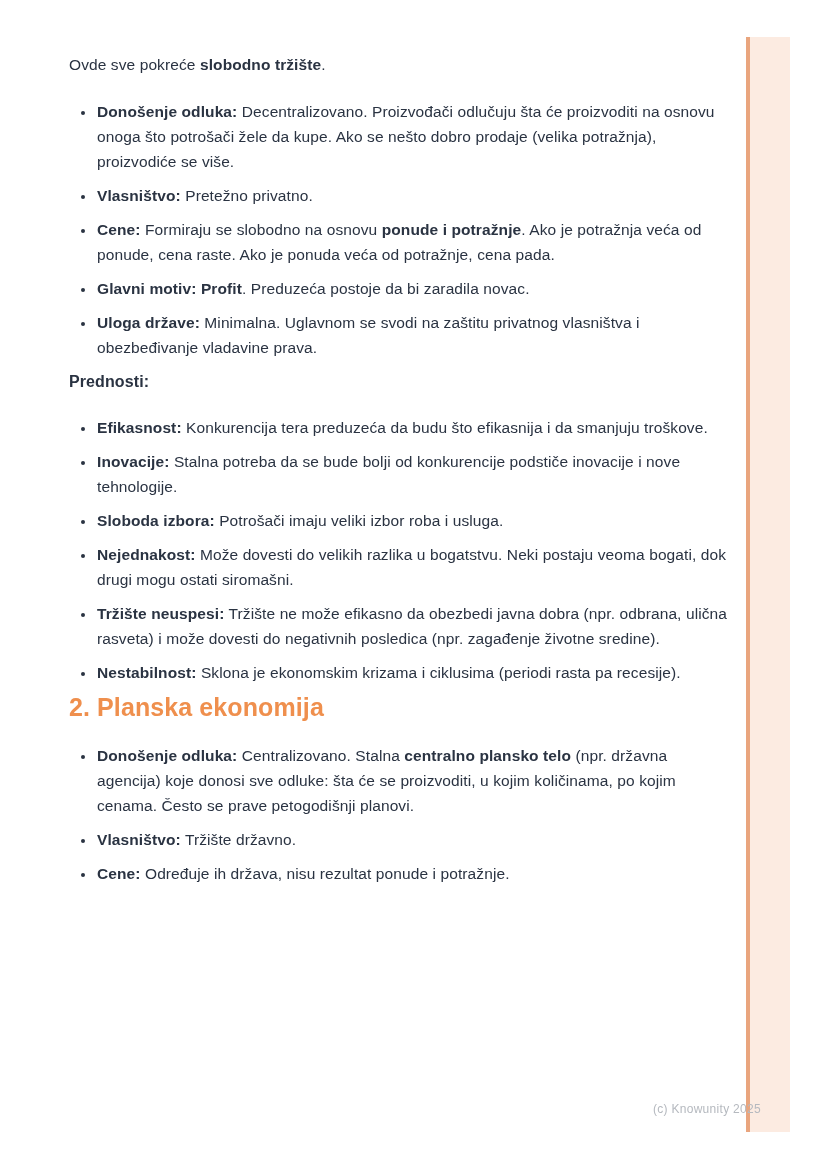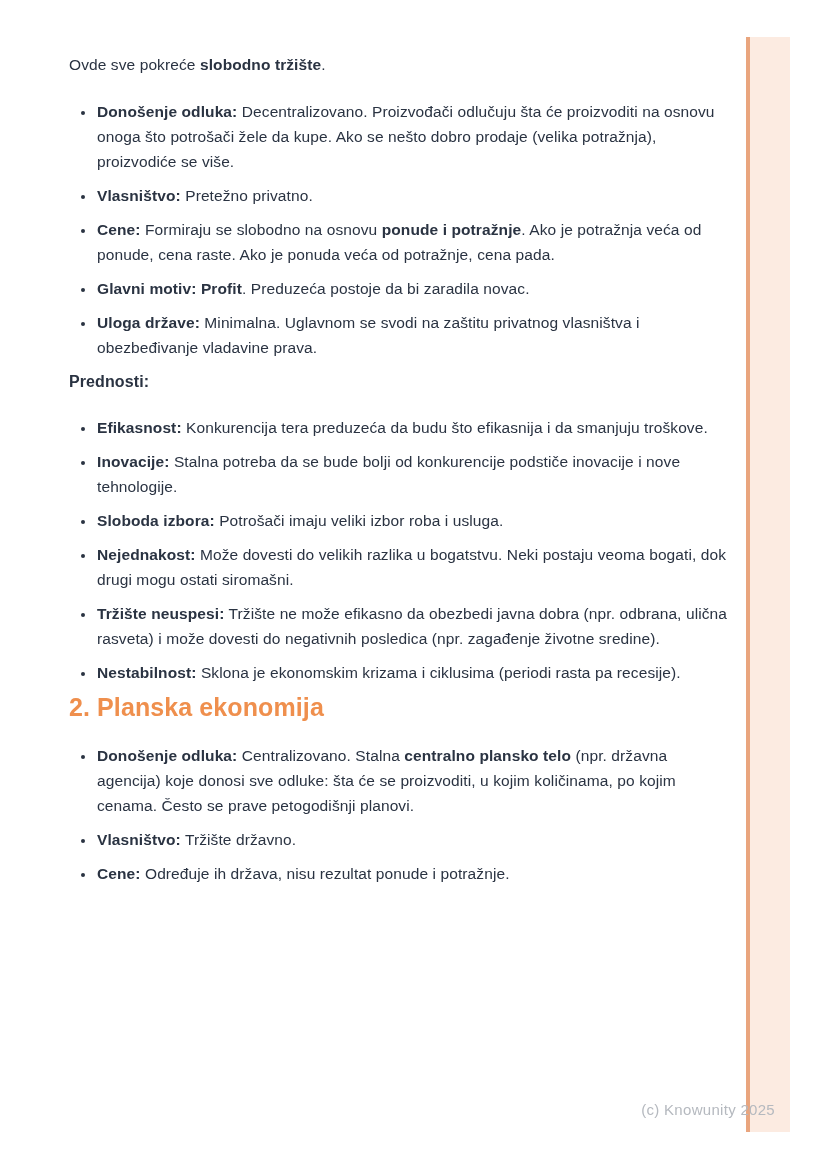--- a/index.html
+++ b/index.html
@@ -50,22 +50,22 @@
     right: 38px;
     width: 40px;
     height: 1095px;
     background: #fcebe1;
     border-left: 4px solid #e9a57e;
     z-index: 1;
   }
   .footer {
     position: absolute;
     top: 1102px;
-    right: 53px;
-    font-size: 15px;
+    right: 67px;
+    font-size: 12px;
     line-height: 15px;
     color: #b5b9bf;
     letter-spacing: 0.3px;
     z-index: 2;
   }
 </style>
 </head>
 <body>
 
 <main class="doc" id="document-content">

